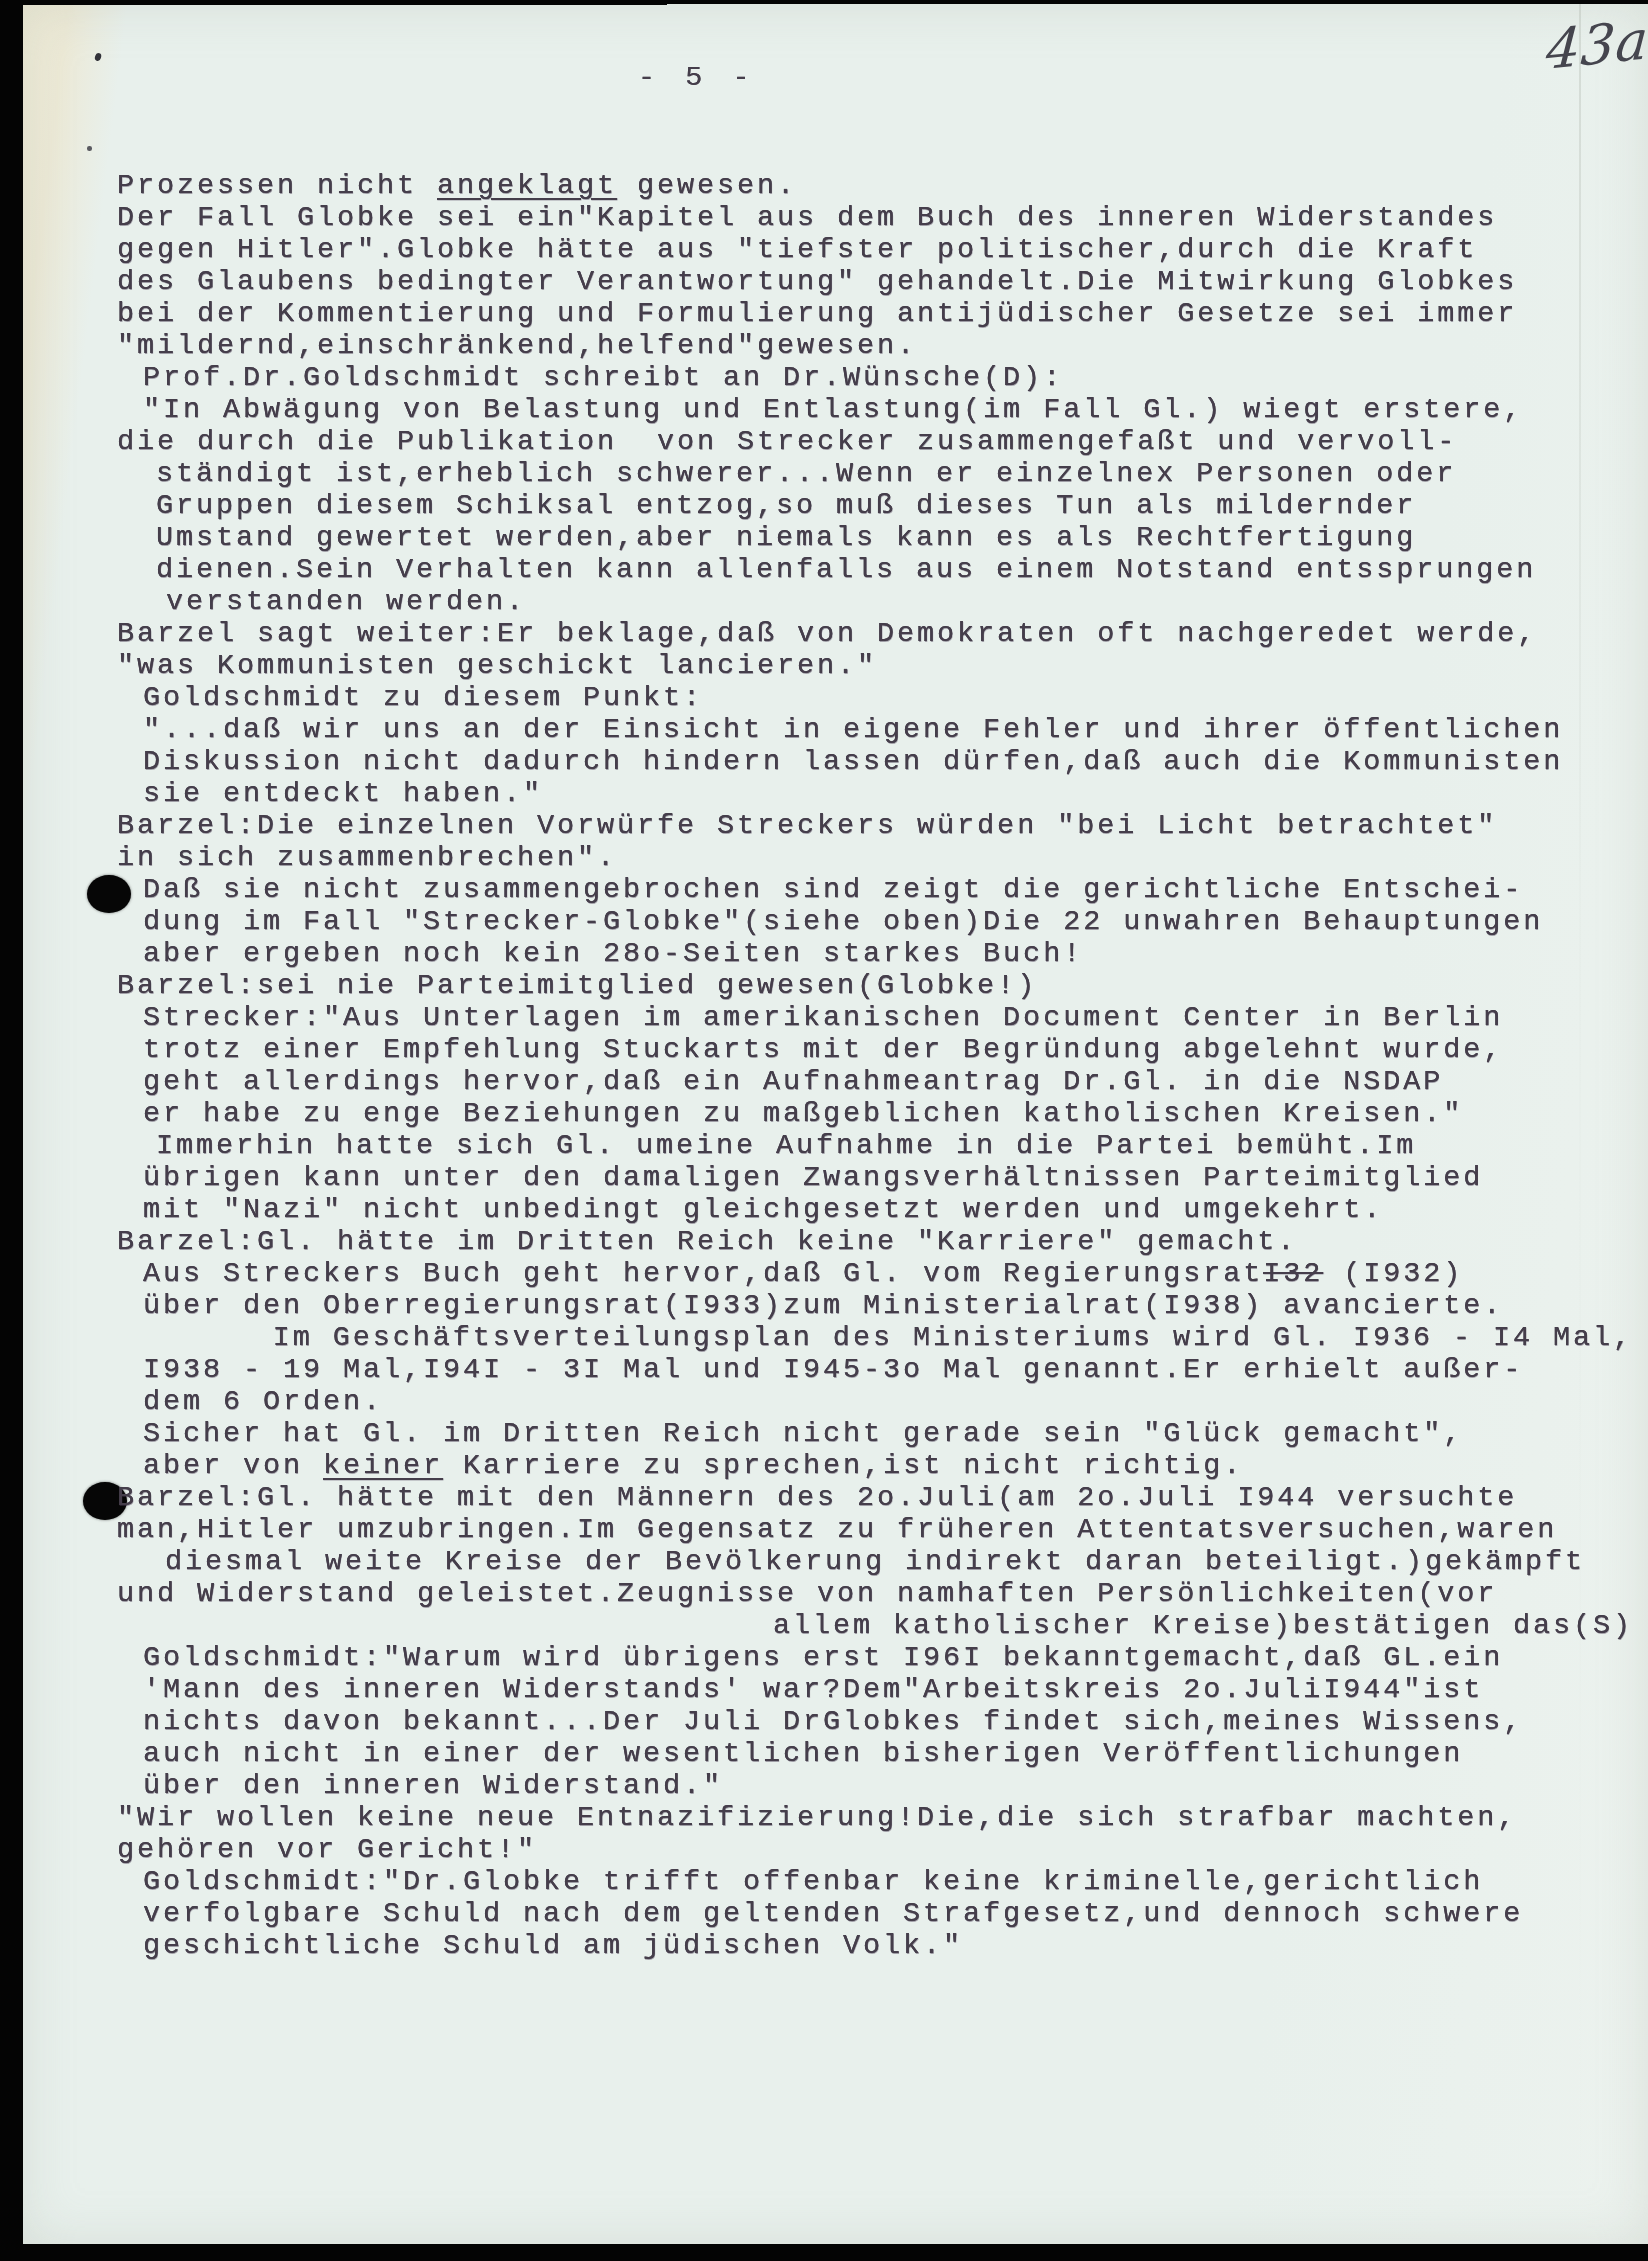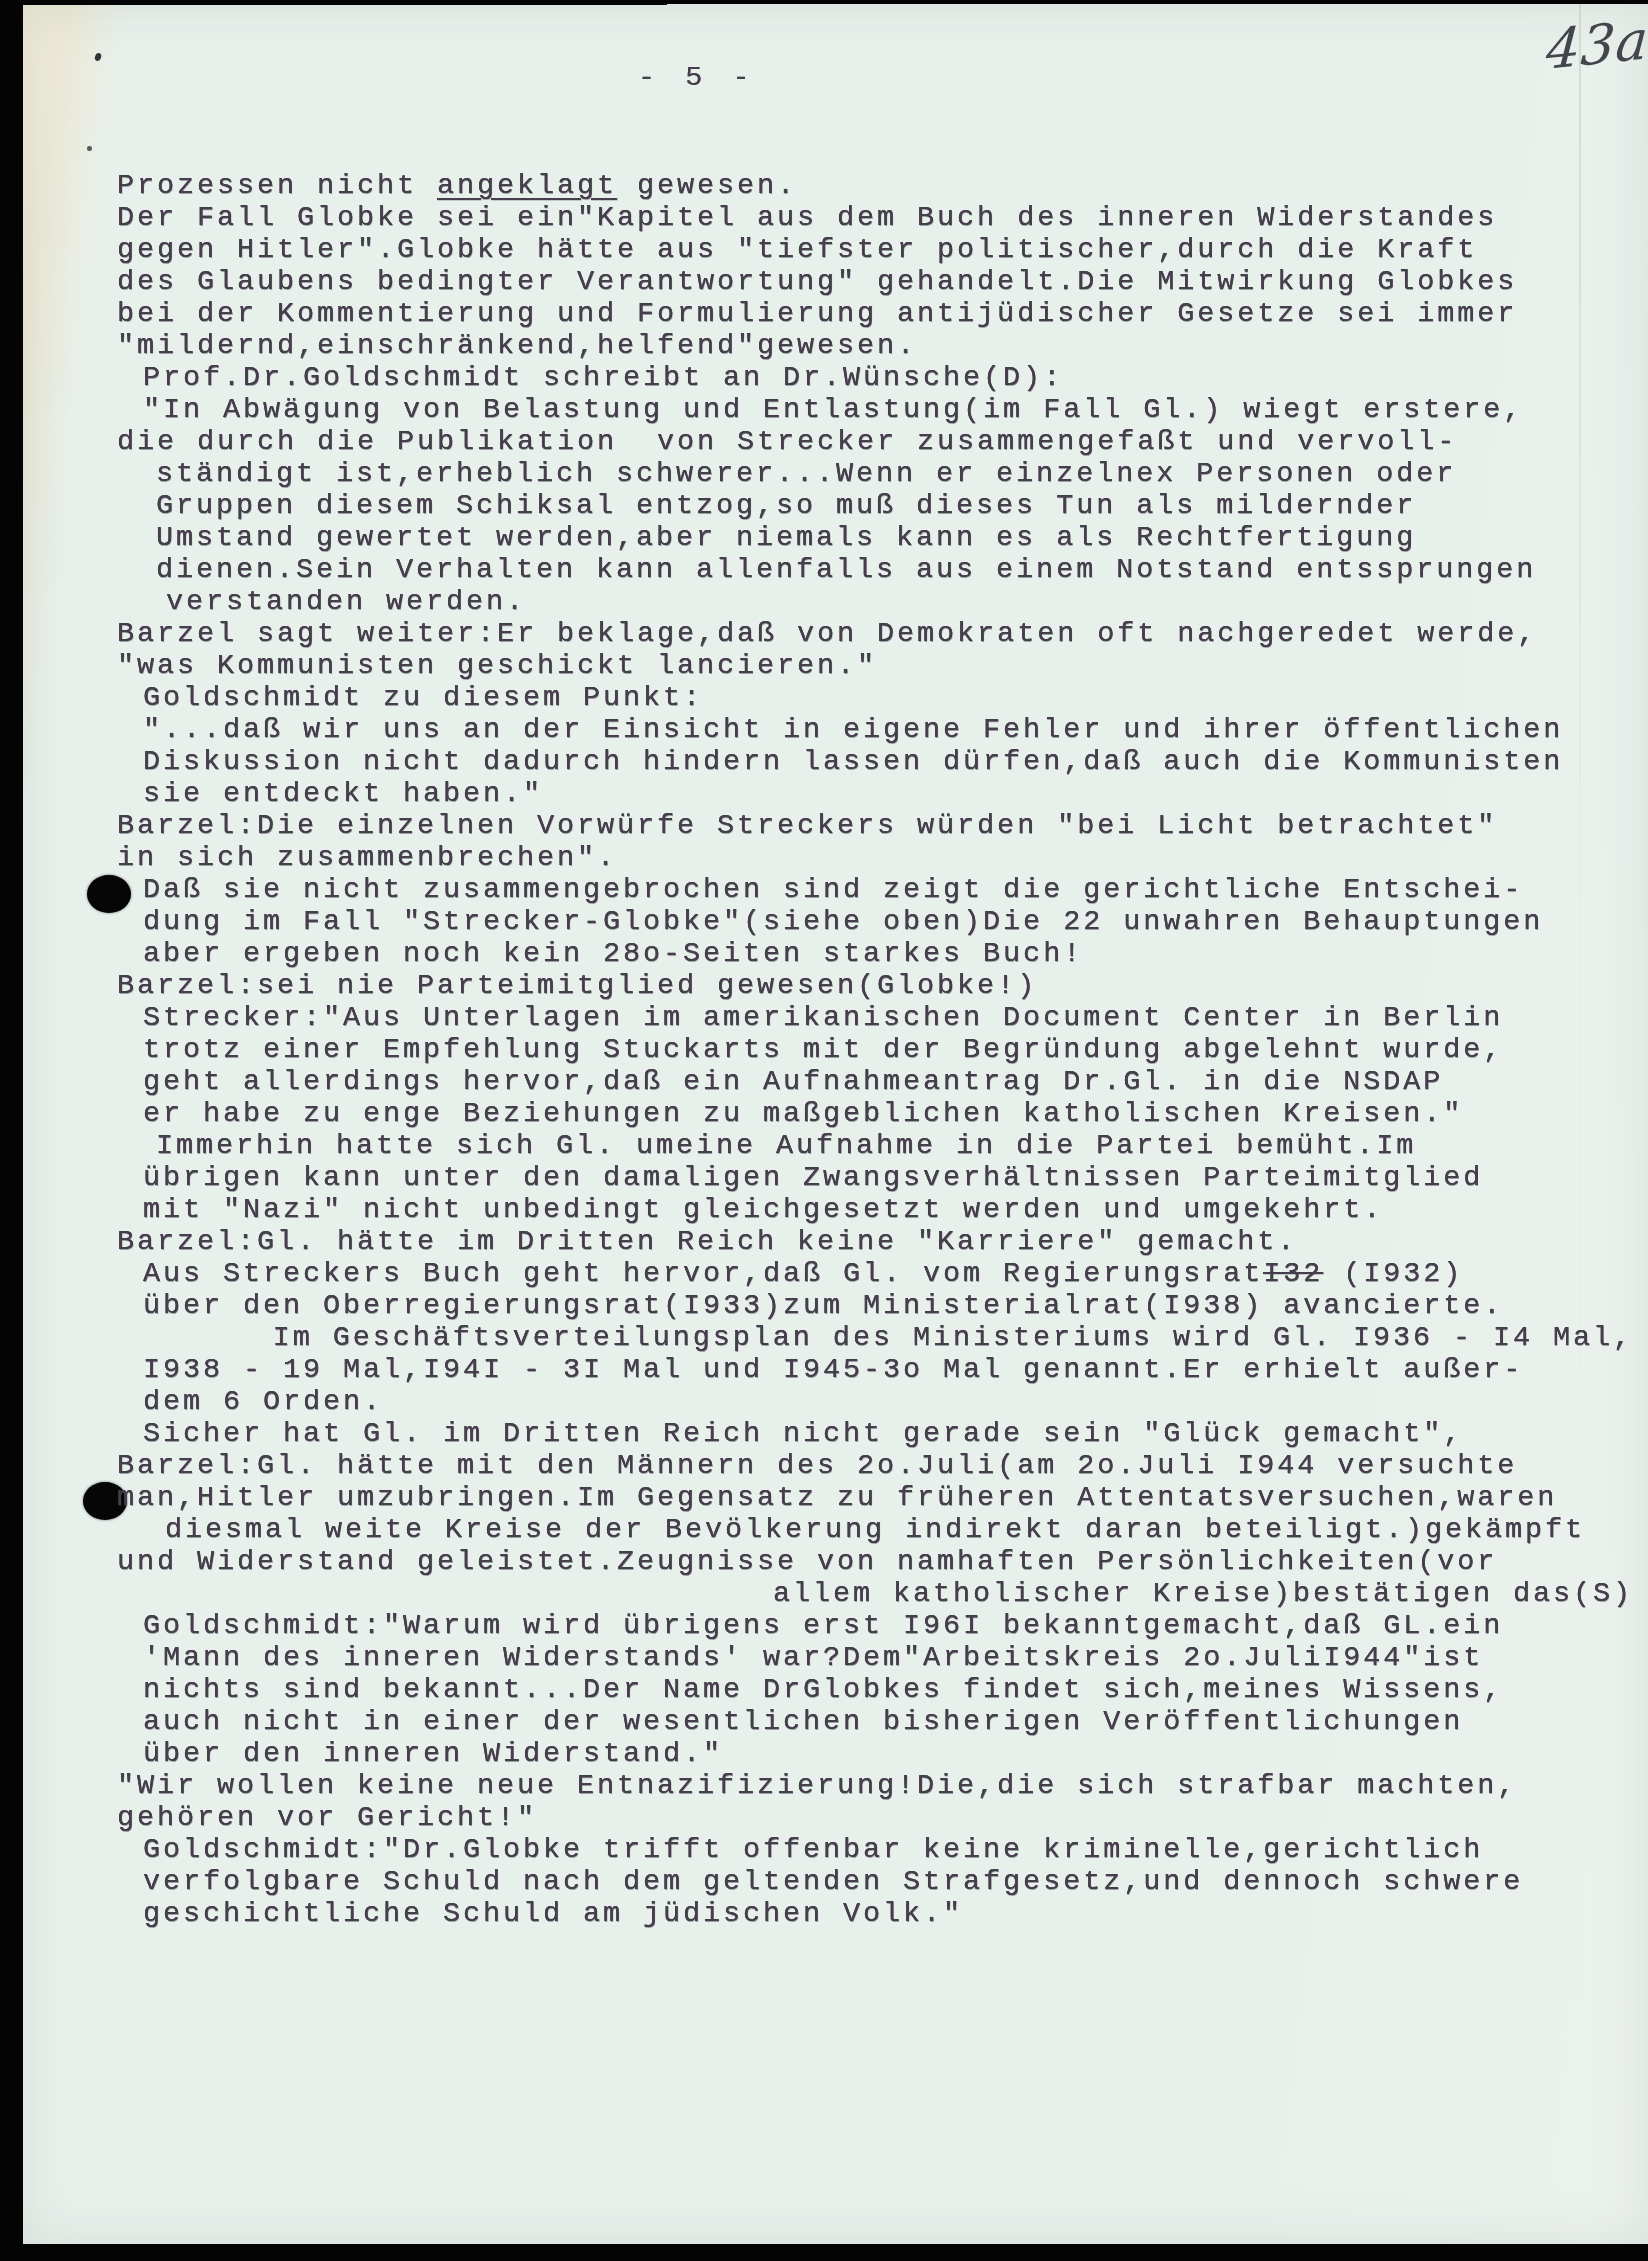--- a/index.html
+++ b/index.html
@@ -85,28 +85,29 @@
       <div class="line" style="padding-left: 39px;"><span>Immerhin hatte sich Gl. umeine Aufnahme in die Partei bemüht.Im</span></div>
       <div class="line" style="padding-left: 26px;"><span>übrigen kann unter den damaligen Zwangsverhältnissen Parteimitglied</span></div>
       <div class="line" style="padding-left: 26px;"><span>mit "Nazi" nicht unbedingt gleichgesetzt werden und umgekehrt.</span></div>
       <div class="line" style="padding-left: 0px;"><span>Barzel:Gl. hätte im Dritten Reich keine "Karriere" gemacht.</span></div>
       <div class="line" style="padding-left: 26px;"><span>Aus Streckers Buch geht hervor,daß Gl. vom Regierungsrat</span><span class="s">I32</span><span> (I932)</span></div>
       <div class="line" style="padding-left: 26px;"><span>über den Oberregierungsrat(I933)zum Ministerialrat(I938) avancierte.</span></div>
       <div class="line" style="padding-left: 26px; text-align: right;"><span>Im Geschäftsverteilungsplan des Ministeriums wird Gl. I936 - I4 Mal,</span></div>
       <div class="line" style="padding-left: 26px;"><span>I938 - 19 Mal,I94I - 3I Mal und I945-3o Mal genannt.Er erhielt außer-</span></div>
       <div class="line" style="padding-left: 26px;"><span>dem 6 Orden.</span></div>
       <div class="line" style="padding-left: 26px;"><span>Sicher hat Gl. im Dritten Reich nicht gerade sein "Glück gemacht",</span></div>
+      <div class="line" style="padding-left: 26px;"><span>aber von </span><span class="u">keiner</span><span> Karriere zu sprechen,ist nicht richtig.</span></div>
       <div class="line" style="padding-left: 0px;"><span>Barzel:Gl. hätte mit den Männern des 2o.Juli(am 2o.Juli I944 versuchte</span></div>
       <div class="line" style="padding-left: 0px;"><span>man,Hitler umzubringen.Im Gegensatz zu früheren Attentatsversuchen,waren</span></div>
       <div class="line" style="padding-left: 0px; text-align: center;"><span>diesmal weite Kreise der Bevölkerung indirekt daran beteiligt.)gekämpft</span></div>
       <div class="line" style="padding-left: 0px;"><span>und Widerstand geleistet.Zeugnisse von namhaften Persönlichkeiten(vor</span></div>
       <div class="line" style="padding-left: 0px; text-align: right;"><span>allem katholischer Kreise)bestätigen das(S)</span></div>
       <div class="line" style="padding-left: 26px;"><span>Goldschmidt:"Warum wird übrigens erst I96I bekanntgemacht,daß GL.ein</span></div>
       <div class="line" style="padding-left: 26px;"><span>'Mann des inneren Widerstands' war?Dem"Arbeitskreis 2o.JuliI944"ist</span></div>
-      <div class="line" style="padding-left: 26px;"><span>nichts sind bekannt...Der Name DrGlobkes findet sich,meines Wissens,</span></div>
+      <div class="line" style="padding-left: 26px;"><span>nichts davon bekannt...Der Juli DrGlobkes findet sich,meines Wissens,</span></div>
       <div class="line" style="padding-left: 26px;"><span>auch nicht in einer der wesentlichen bisherigen Veröffentlichungen</span></div>
       <div class="line" style="padding-left: 26px;"><span>über den inneren Widerstand."</span></div>
       <div class="line" style="padding-left: 0px;"><span>"Wir wollen keine neue Entnazifizierung!Die,die sich strafbar machten,</span></div>
       <div class="line" style="padding-left: 0px;"><span>gehören vor Gericht!"</span></div>
       <div class="line" style="padding-left: 26px;"><span>Goldschmidt:"Dr.Globke trifft offenbar keine kriminelle,gerichtlich</span></div>
       <div class="line" style="padding-left: 26px;"><span>verfolgbare Schuld nach dem geltenden Strafgesetz,und dennoch schwere</span></div>
       <div class="line" style="padding-left: 26px;"><span>geschichtliche Schuld am jüdischen Volk."</span></div>
     </div>
 
   <div class="bottom-band"></div>

